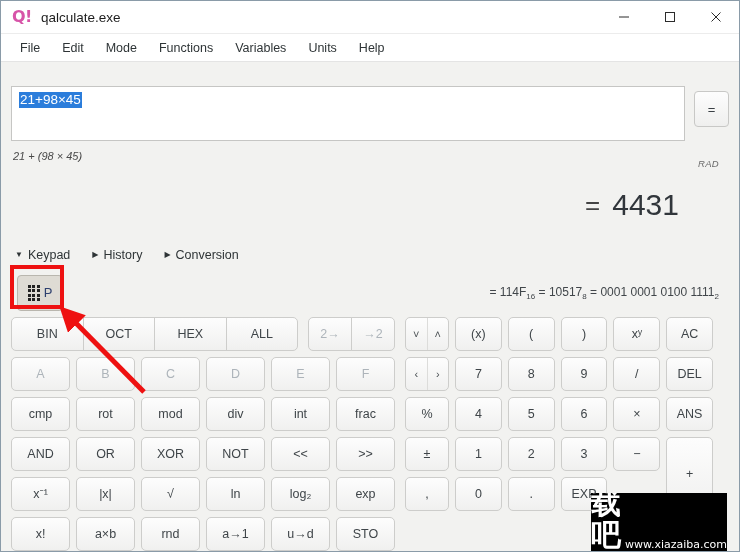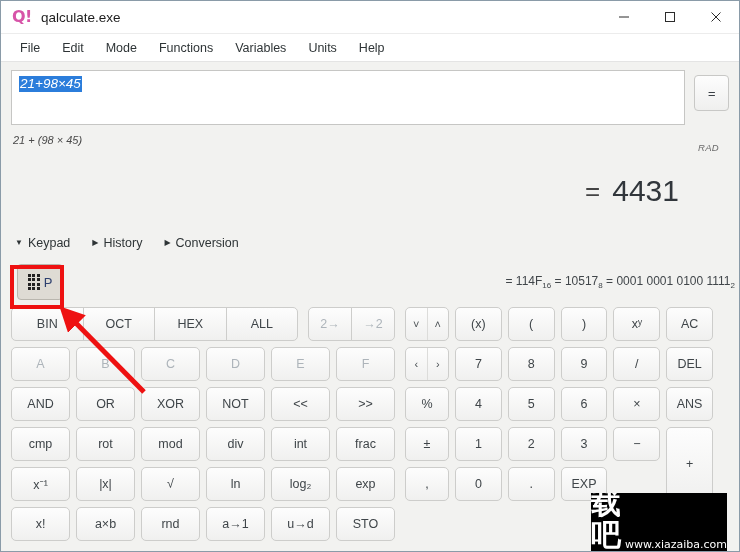--- a/index.html
+++ b/index.html
@@ -59,22 +59,22 @@
     border-bottom: 1px solid #e4e4e4;
   }
   .menu-item {
     font-size: 12.5px;
     padding: 3px 11px;
     color: #2e3436;
     border-radius: 2px;
   }
   
   .expr-wrap {
-    padding: 8px 10px 0 10px;
-    display: flex; align-items: flex-start; font-style: italic;
+    padding: 24px 10px 0 10px;
+    display: flex; align-items: flex-start;
   }
   .expr-box {
     flex: 1;
     height: 55px;
     background: #ffffff;
     border: 1px solid #c6c6c4;
     padding: 5px 7px;
     box-sizing: border-box;
     font-size: 13.5px;
   }
@@ -151,21 +151,21 @@
   .grid-icon {
     display: inline-grid;
     grid-template-columns: repeat(3, 3px);
     grid-template-rows: repeat(4, 3px);
     gap: 1.5px;
   }
   .grid-icon i { background: #222; display:block; width:3px; height:3px; }
   .p-letter { font-size: 13px; color: #2d3f6e; }
   .base-line {
     margin-left: auto;
-    margin-right: 4px;
+    margin-right: 20px;
     font-size: 12px;
     color: #41464a;
     white-space: nowrap;
   }
   .base-line sub { font-size: 8px; }
   
   .keypads {
     display: flex;
     padding: 4px 26px 0 10px;
     gap: 10px;
@@ -367,35 +367,35 @@
       <div class="prow">
         <div class="btn dim">A</div>
         <div class="btn dim">B</div>
         <div class="btn dim">C</div>
         <div class="btn dim">D</div>
         <div class="btn dim">E</div>
         <div class="btn dim">F</div>
       </div>
 
       <div class="prow">
+        <div class="btn">cmp</div>
+        <div class="btn">rot</div>
+        <div class="btn">mod</div>
+        <div class="btn">div</div>
+        <div class="btn">int</div>
+        <div class="btn">frac</div>
+      </div>
+
+      <div class="prow">
         <div class="btn">AND</div>
         <div class="btn">OR</div>
         <div class="btn">XOR</div>
         <div class="btn">NOT</div>
         <div class="btn">&lt;&lt;</div>
         <div class="btn">&gt;&gt;</div>
-      </div>
-
-      <div class="prow">
-        <div class="btn">cmp</div>
-        <div class="btn">rot</div>
-        <div class="btn">mod</div>
-        <div class="btn">div</div>
-        <div class="btn">int</div>
-        <div class="btn">frac</div>
       </div>
 
       <div class="prow">
         <div class="btn">x⁻¹</div>
         <div class="btn">|x|</div>
         <div class="btn">√</div>
         <div class="btn">ln</div>
         <div class="btn">log₂</div>
         <div class="btn">exp</div>
       </div>

